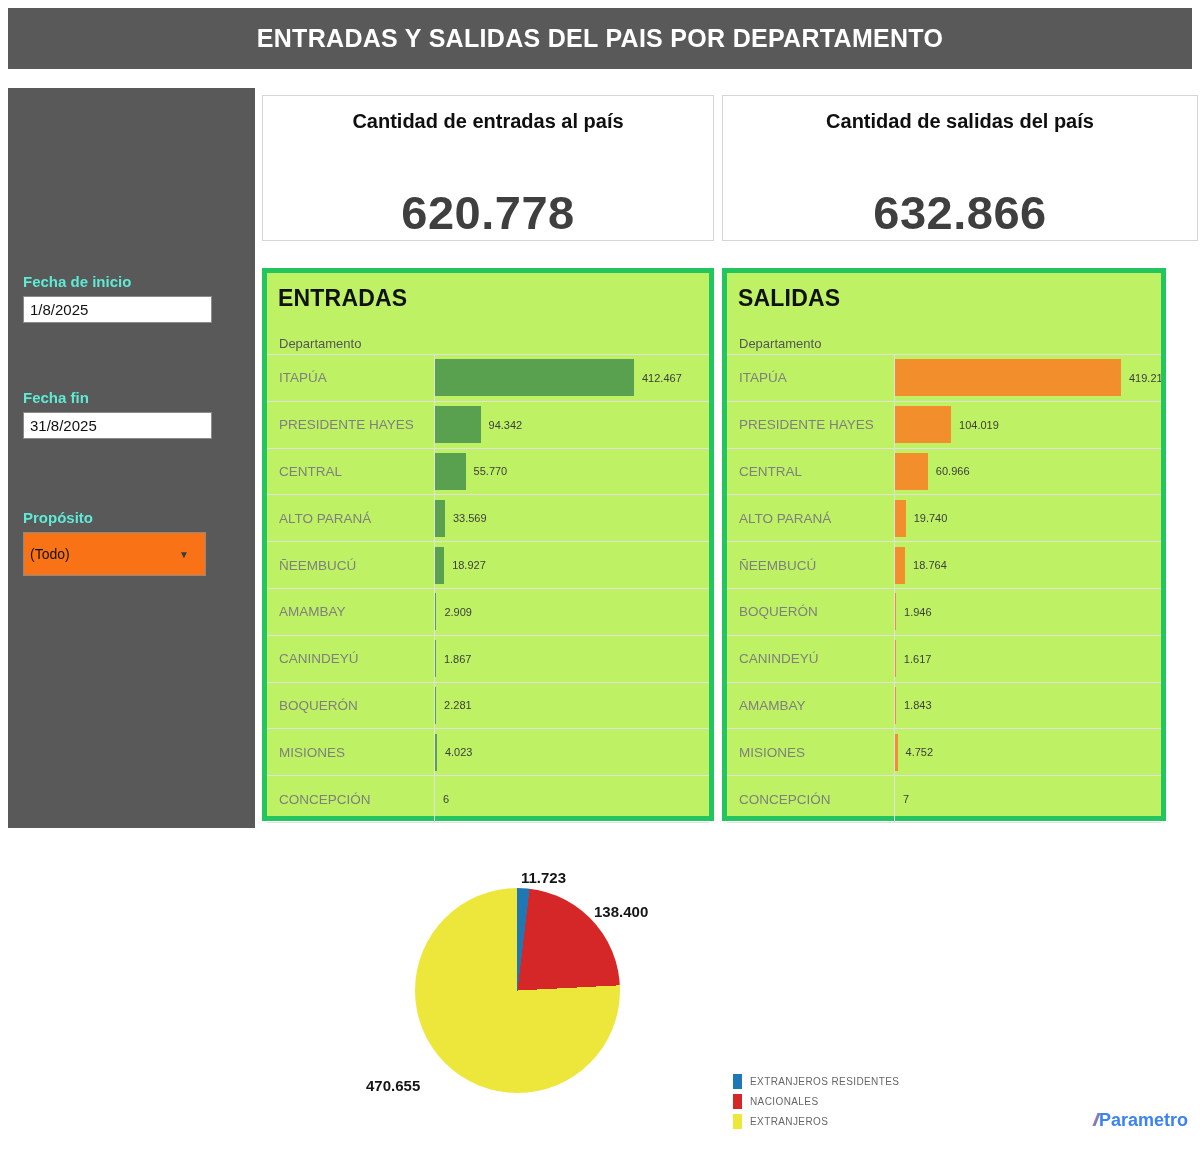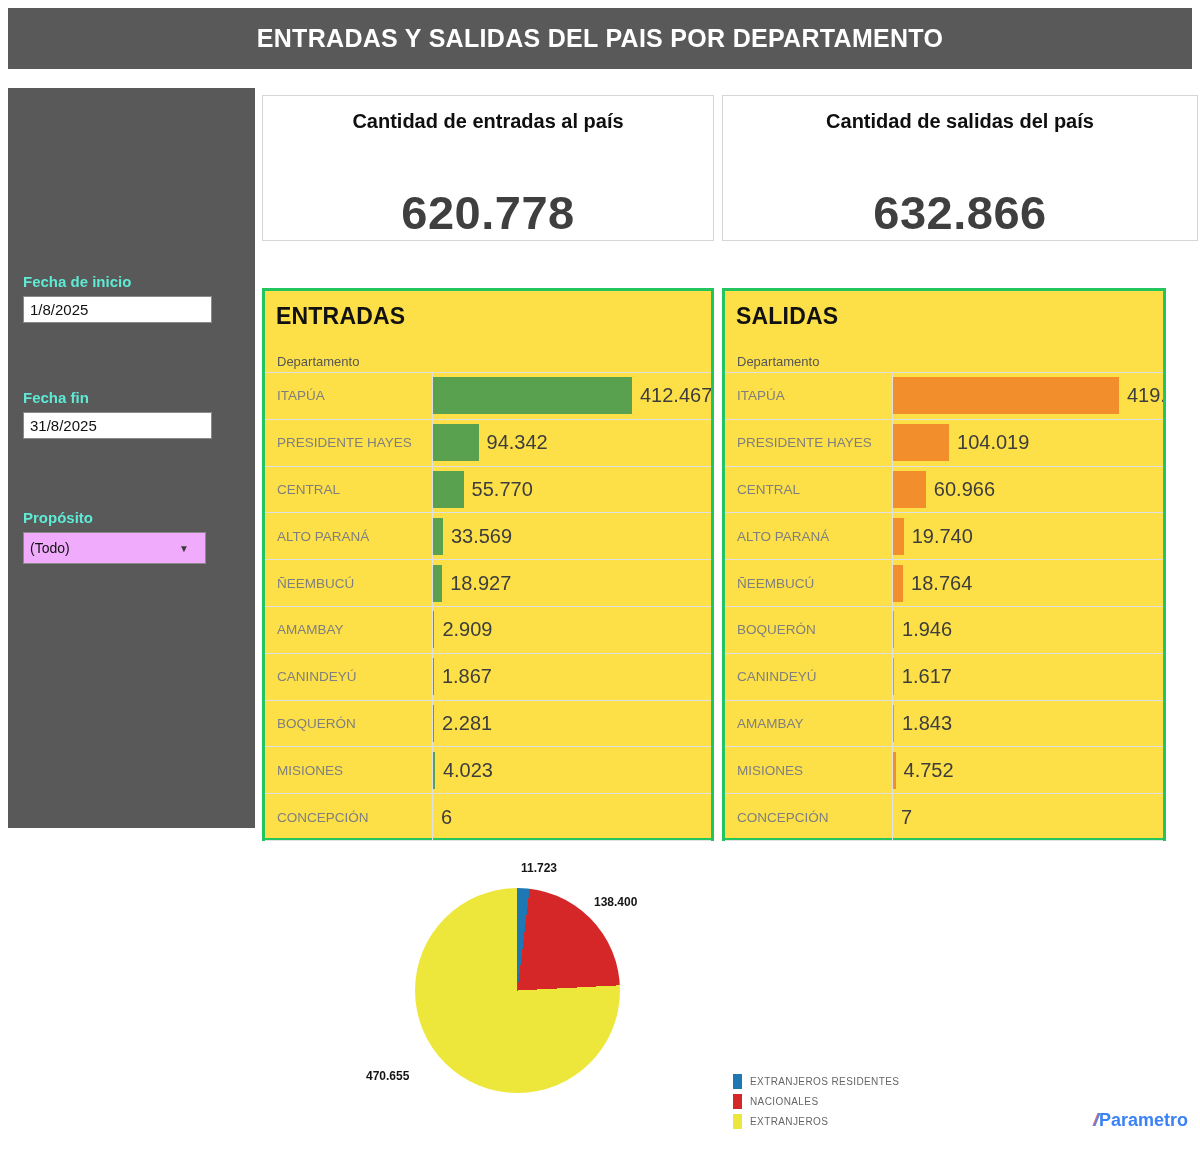--- a/index.html
+++ b/index.html
@@ -12,49 +12,49 @@
   .title-bar { left:8px; top:8px; width:1184px; height:61px; background:#595959;
     display:flex; align-items:center; justify-content:center; }
   .title-bar h1 { color:#ffffff; font-size:25px; font-weight:bold; letter-spacing:.3px; }
 
   
   .sidebar { left:8px; top:88px; width:247px; height:740px; background:#595959; }
   .filter-block { position:absolute; left:15px; width:215px; }
   .filter-label { color:#5eead4; font-weight:bold; font-size:15px; margin-bottom:6px; }
   .filter-input { width:189px; height:27px; background:#ffffff; border:1px solid #8a8a8a;
     font-family:"Liberation Sans",sans-serif; font-size:15px; color:#111; padding:2px 6px; }
-  .filter-dropdown { width:183px; height:32px; background:#f0abfc; border:1px solid #8a8a8a;
+  .filter-dropdown { width:183px; height:44px; background:#f97316; border:1px solid #8a8a8a;
     display:flex; align-items:center; justify-content:space-between; padding:0 16px 0 6px;
     font-size:14px; color:#111; cursor:pointer; }
   .dd-caret { font-size:10px; color:#3b3b3b; }
 
   
   .kpi-card { top:88px; height:146px; background:#ffffff; border:1px solid #d6d6d6;margin-top:7px; }
   .kpi-card .kpi-title { text-align:center; font-size:20px; font-weight:bold; color:#0f0f0f; margin-top:14px; }
   .kpi-card .kpi-value { text-align:center; font-size:47px; font-weight:bold; color:#3f3f3f; margin-top:52px; letter-spacing:.5px; }
   .kpi-entradas { left:262px; width:452px; }
   .kpi-salidas  { left:722px; width:476px; }
 
   
-  .table-panel { top:288px; height:553px; background:#fde047; border:3px solid #22c55e; }
+  .table-panel { top:268px; height:553px; background:#bef264; border:5px solid #22c55e; }
   .tp-entradas { left:262px; width:452px; }
   .tp-salidas  { left:722px; width:444px; }
   .tp-title { font-size:23px; font-weight:bold; color:#111; margin:12px 0 0 11px; letter-spacing:.2px; }
   .tp-colheader { font-size:13px; color:#555; margin:24px 0 0 12px; }
   .tp-rows { position:absolute; left:0; top:81px; right:0; bottom:3px; border-top:1px solid #e1e1e1; }
   .t-row { display:flex; height:46.8px; border-bottom:1px solid #e1e1e1; }
   .t-label { width:168px; min-width:168px; display:flex; align-items:center; padding-left:12px;
     color:#7f7f7f; font-size:13.5px; border-right:1px solid #e1e1e1; overflow:hidden; white-space:nowrap; }
   .t-barcell { flex:1; display:flex; align-items:center; overflow:hidden; }
   .t-bar { height:37px; flex:0 0 auto; }
-  .t-val { font-size:20px; color:#3d3d3d; margin-left:8px; white-space:nowrap;text-align:center; }
+  .t-val { font-size:11px; color:#3d3d3d; margin-left:8px; white-space:nowrap;text-align:center; }
 
   
   .pie-circle { left:415px; top:888px; width:205px; height:205px; border-radius:50%; }
-  .pie-label { position:absolute; font-size:12px; font-weight:bold; color:#151515; }
+  .pie-label { position:absolute; font-size:15px; font-weight:bold; color:#151515;margin-top:8px; }
   .pie-label-0 { left:521px; top:861px; }
   .pie-label-1 { left:594px; top:895px; }
   .pie-label-2 { left:366px; top:1069px; }
 
   
   .legend { left:733px; top:1071px; }
   .legend-item { display:flex; align-items:center; height:20px; }
   .legend-swatch { width:9px; height:15px; margin-right:8px; flex:0 0 auto; }
   .legend-text { font-size:10px; color:#666; letter-spacing:.4px; }
 

